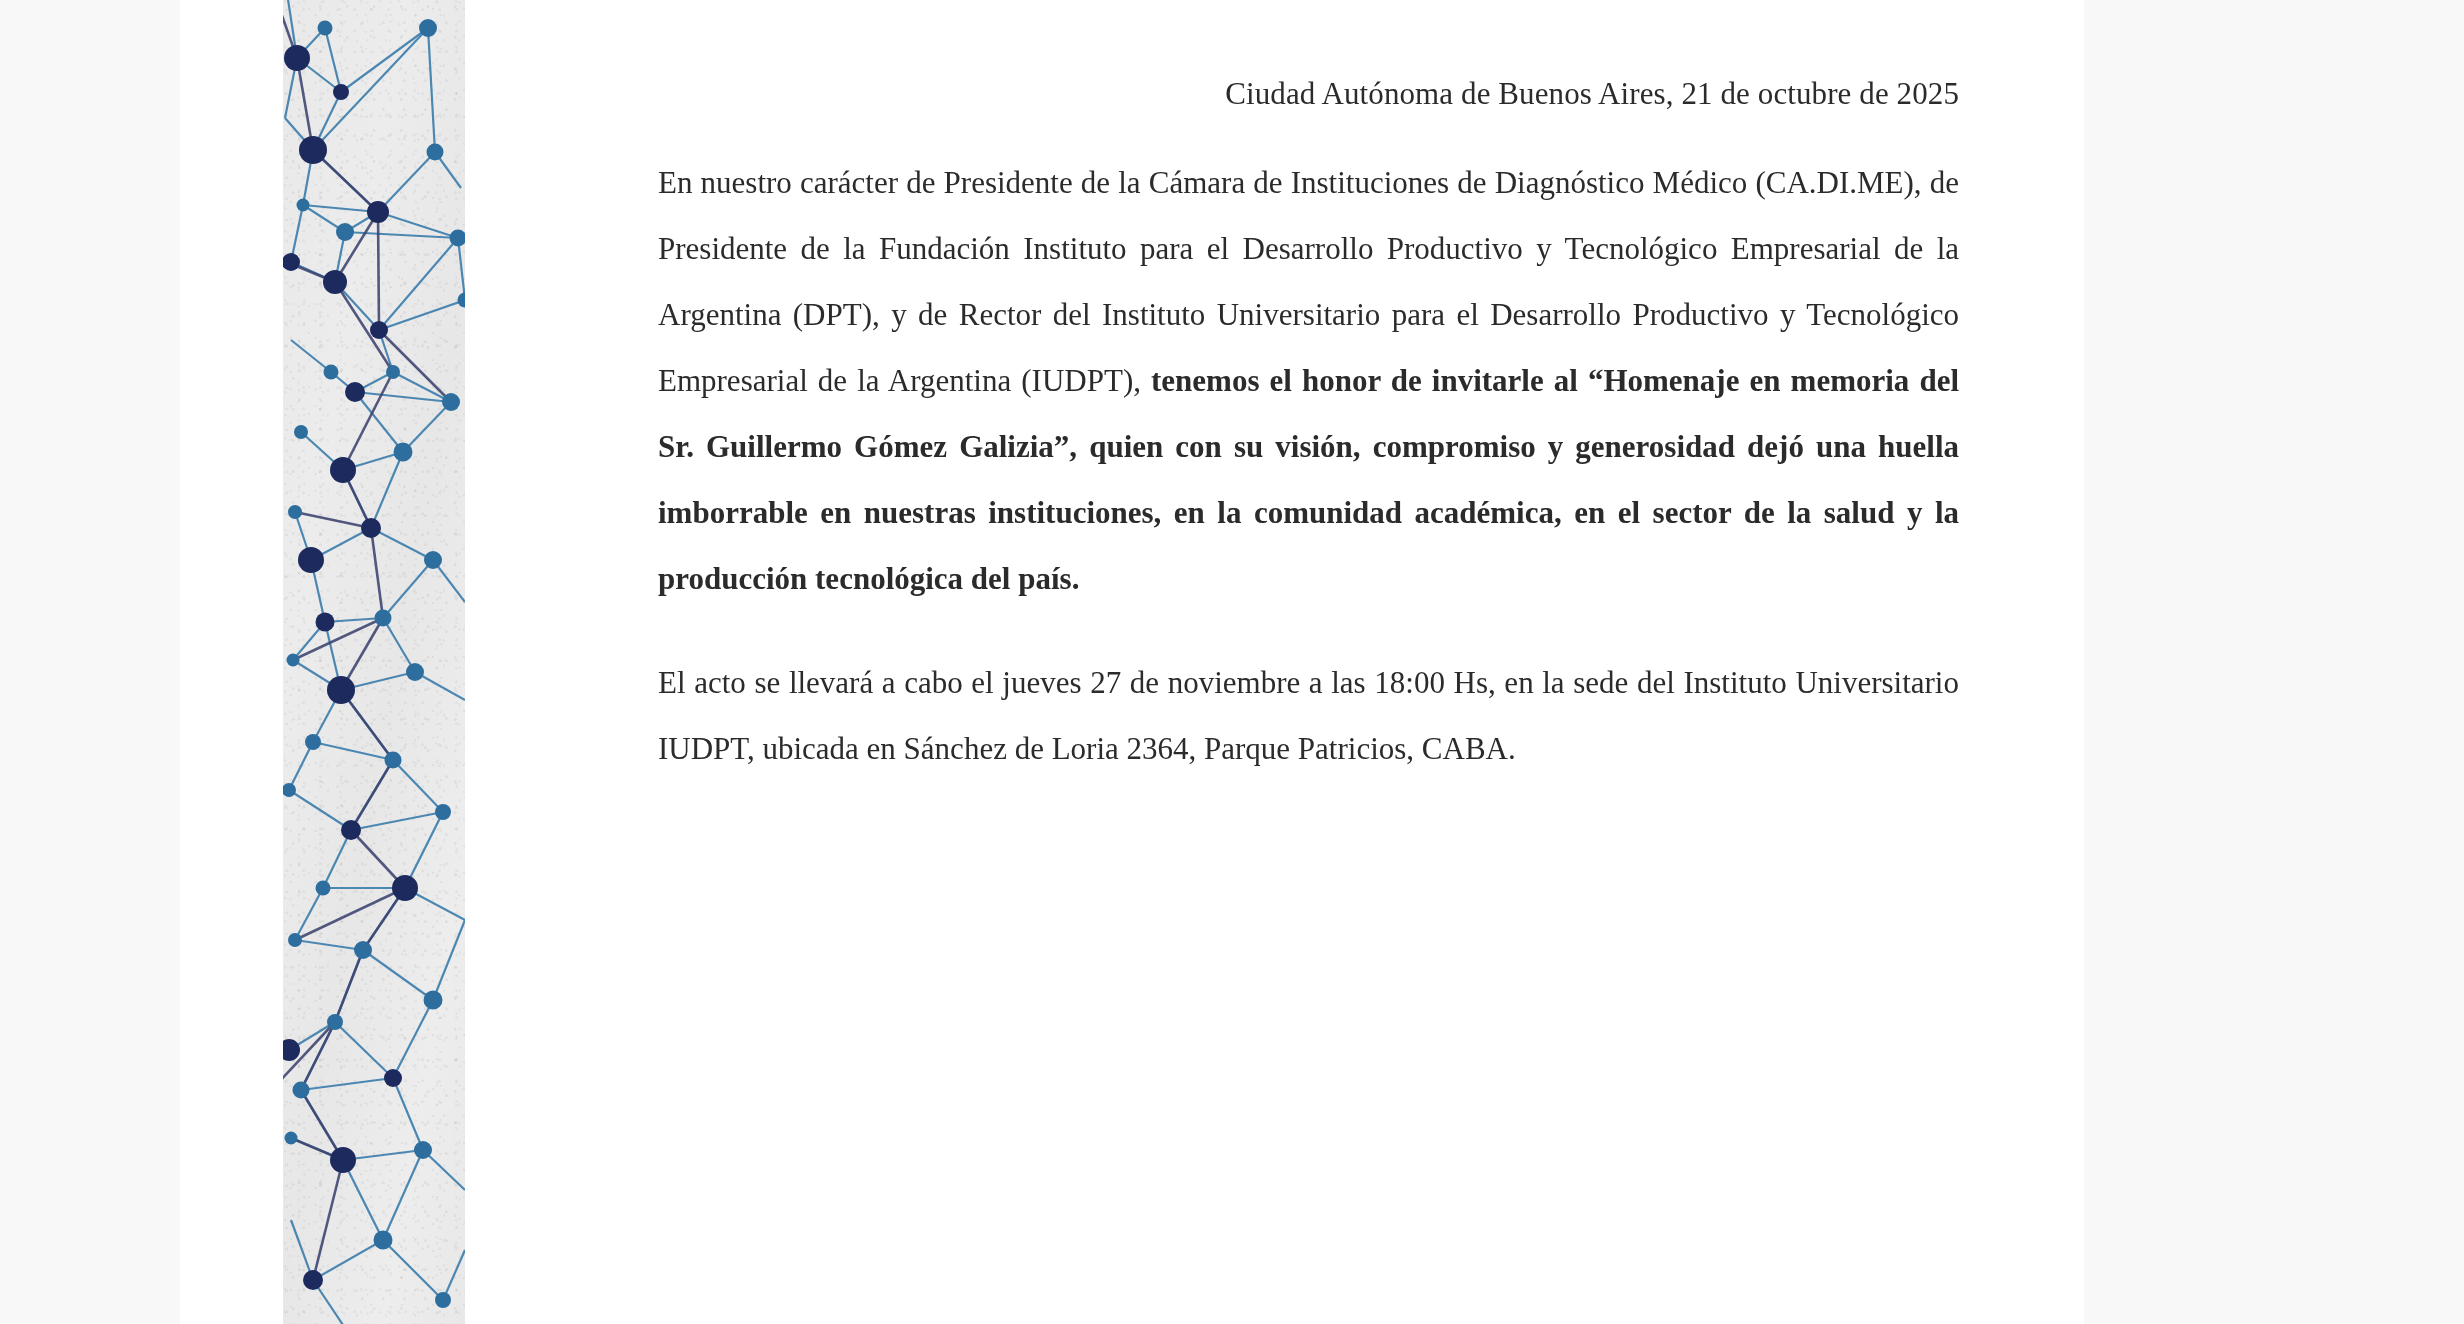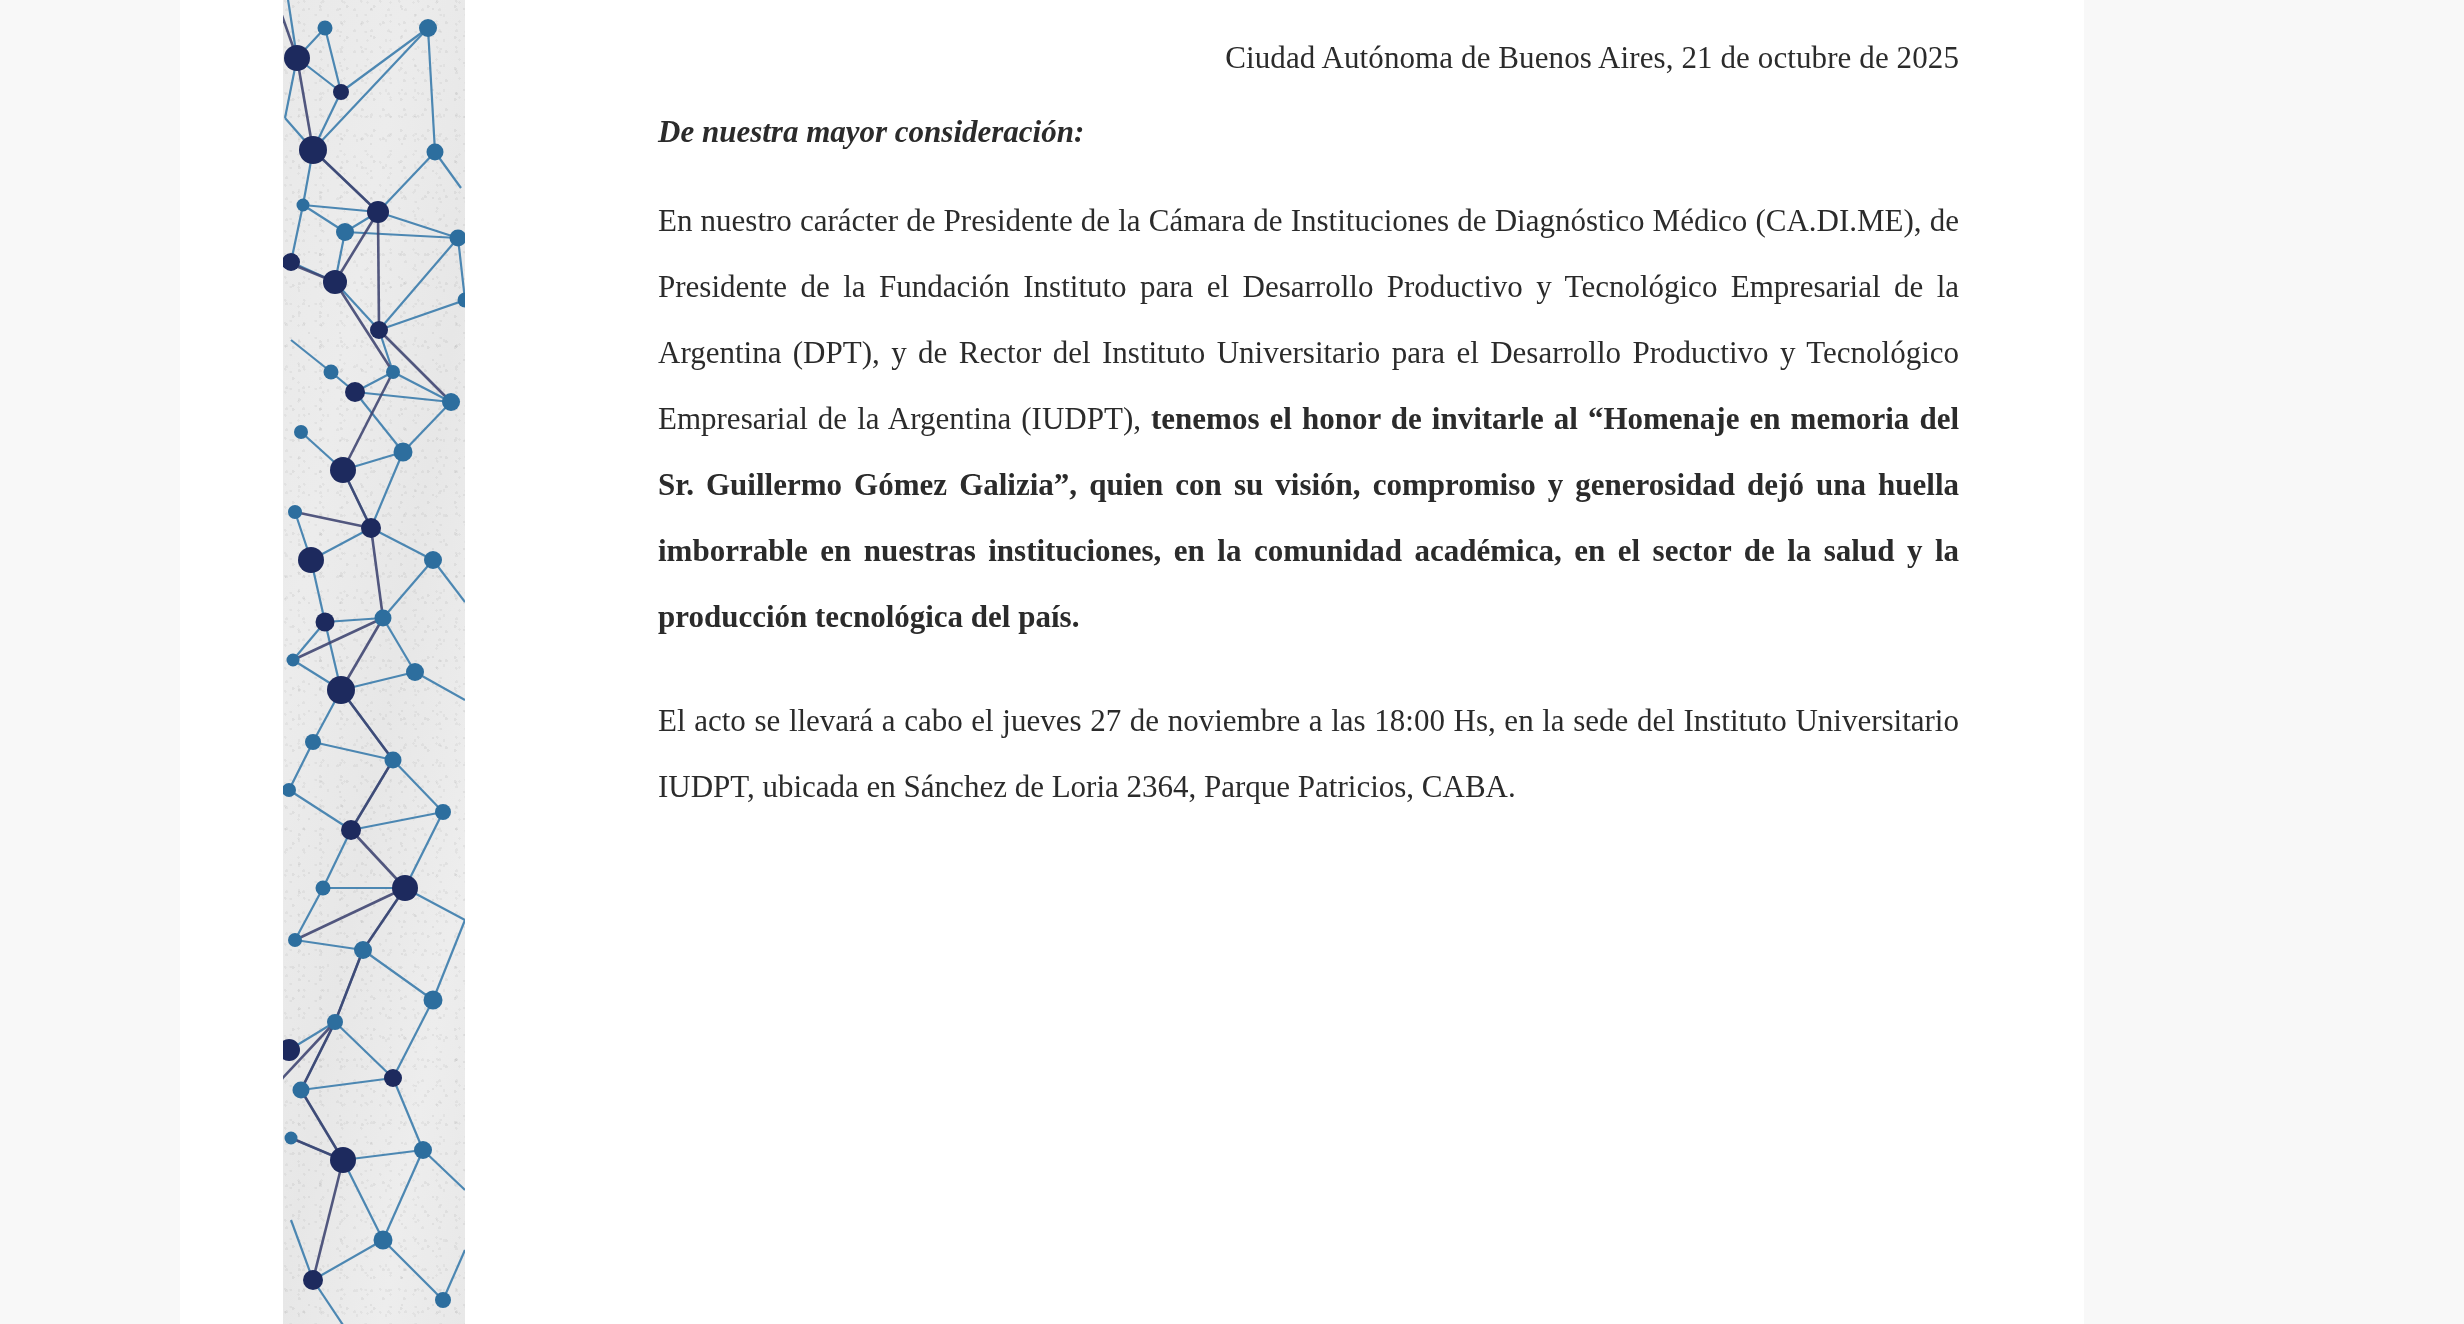--- a/index.html
+++ b/index.html
@@ -61,20 +61,21 @@
     width: 1301px;        
     height: 1324px;
   }
 
   .date-line {
     text-align: right;
     font-size: 31px;
     color: #2b2b2b;
     padding-top: 40px;
     letter-spacing: .1px;
+    margin-top: 36px;
   }
 
   .salutation {
     font-weight: bold;
     font-style: italic;
     font-size: 31px;
     color: #2b2b2b;
     margin-top: 38px;
   }
 
@@ -271,21 +272,20 @@
           <circle cx="60" cy="1160" r="13"></circle>
           <circle cx="30" cy="1280" r="10"></circle>
         </g>
       </svg>
     </div>
 
     <div id="letter-body">
 
       <div class="date-line">Ciudad Autónoma de Buenos Aires, 21 de octubre de 2025</div>
 
-      <div class="salutation">De nuestra mayor consideración:</div>
 
       <p class="para"><span>En nuestro carácter de Presidente de la Cámara de Instituciones de Diagnóstico Médico (CA.DI.ME), de Presidente de la Fundación Instituto para el Desarrollo Productivo y Tecnológico Empresarial de la Argentina (DPT), y de Rector del Instituto Universitario para el Desarrollo Productivo y Tecnológico Empresarial de la Argentina (IUDPT),  </span><span class="emph">tenemos el honor de invitarle al “Homenaje en memoria del Sr. Guillermo Gómez Galizia”, quien con su visión, compromiso y generosidad dejó una huella imborrable en nuestras instituciones, en la comunidad académica, en el sector de la salud y la producción tecnológica del país.</span></p>
 
 
       <p class="para">El acto se llevará a cabo el jueves 27 de noviembre a las 18:00 Hs, en la sede del Instituto Universitario IUDPT, ubicada en Sánchez de Loria 2364, Parque Patricios, CABA.</p>
 
     </div>
   </div>
 </div>
 

